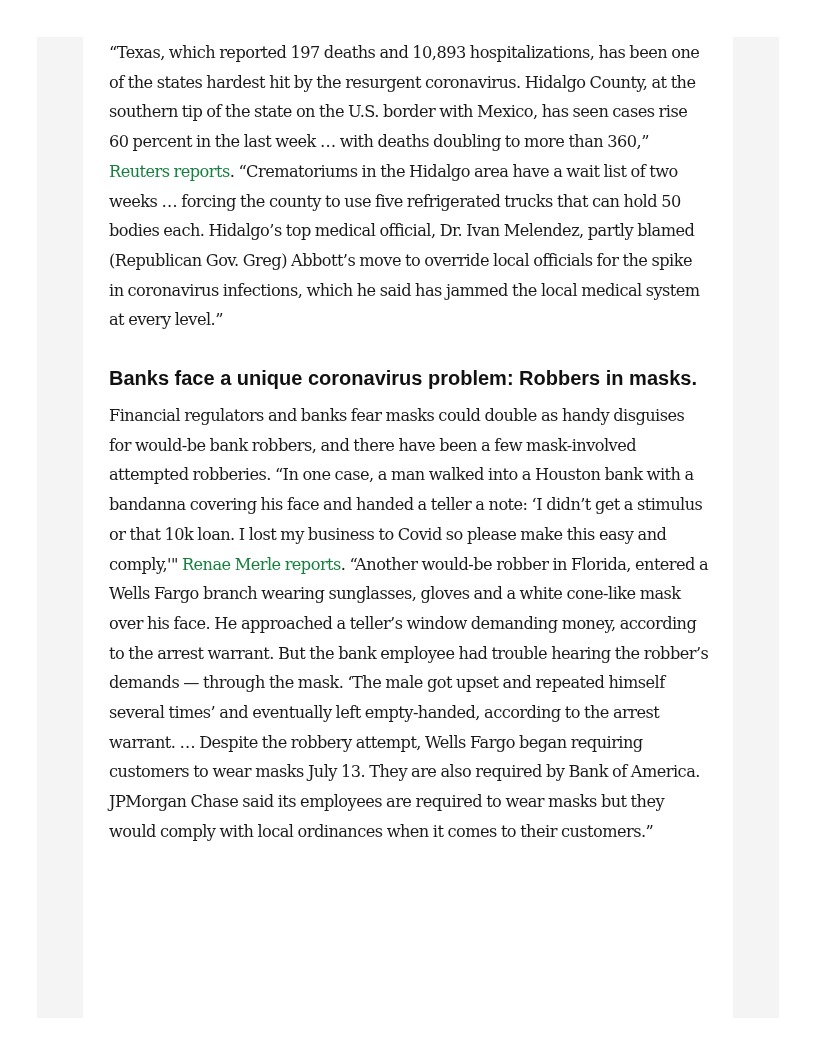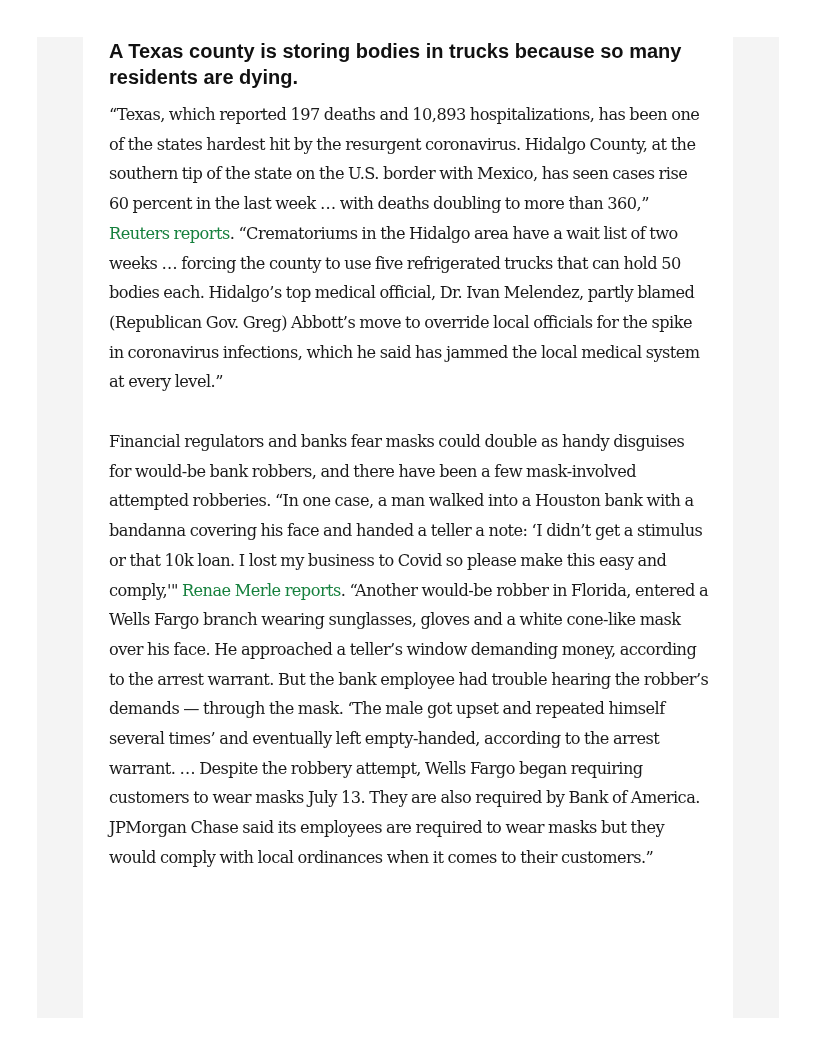--- a/index.html
+++ b/index.html
@@ -14,19 +14,19 @@
   .section2 { margin-top:30px; }
 </style>
 </head>
 <body>
 
 <div class="side left"></div>
 <div class="side right"></div>
 
 <div class="content">
   <section>
-    <h2>A Texas county is storing bodies in trucks because so many residents are dying.</h2>
     <p><span>“Texas, which reported 197 deaths and 10,893 hospitalizations, has been one of the states hardest hit by the resurgent coronavirus. Hidalgo County, at the southern tip of the state on the U.S. border with Mexico, has seen cases rise 60 percent in the last week … with deaths doubling to more than 360,” </span><a href="#">Reuters reports</a><span>. “Crematoriums in the Hidalgo area have a wait list of two weeks … forcing the county to use five refrigerated trucks that can hold 50 bodies each. Hidalgo’s top medical official, Dr. Ivan Melendez, partly blamed (Republican Gov. Greg) Abbott’s move to override local officials for the spike in coronavirus infections, which he said has jammed the local medical system at every level.”</span></p>
   </section>
   <section class="section2">
+    <h2>Banks face a unique coronavirus problem: Robbers in masks.</h2>
     <p><span>Financial regulators and banks fear masks could double as handy disguises for would-be bank robbers, and there have been a few mask-involved attempted robberies. “In one case, a man walked into a Houston bank with a bandanna covering his face and handed a teller a note: ‘I didn’t get a stimulus or that 10k loan. I lost my business to Covid so please make this easy and comply,'" </span><a href="#">Renae Merle reports</a><span>. “Another would-be robber in Florida, entered a Wells Fargo branch wearing sunglasses, gloves and a white cone-like mask over his face. He approached a teller’s window demanding money, according to the arrest warrant. But the bank employee had trouble hearing the robber’s demands — through the mask. ‘The male got upset and repeated himself several times’ and eventually left empty-handed, according to the arrest warrant. … Despite the robbery attempt, Wells Fargo began requiring customers to wear masks July 13. They are also required by Bank of America. JPMorgan Chase said its employees are required to wear masks but they would comply with local ordinances when it comes to their customers.”</span></p>
   </section>
 </div>
 
 </body></html>

